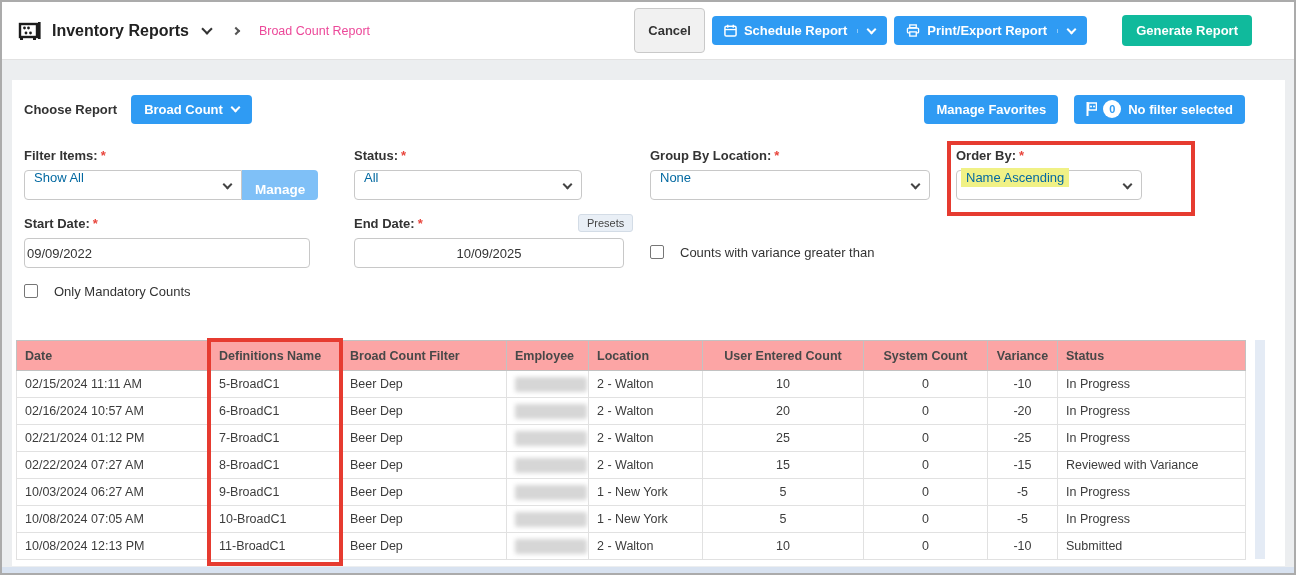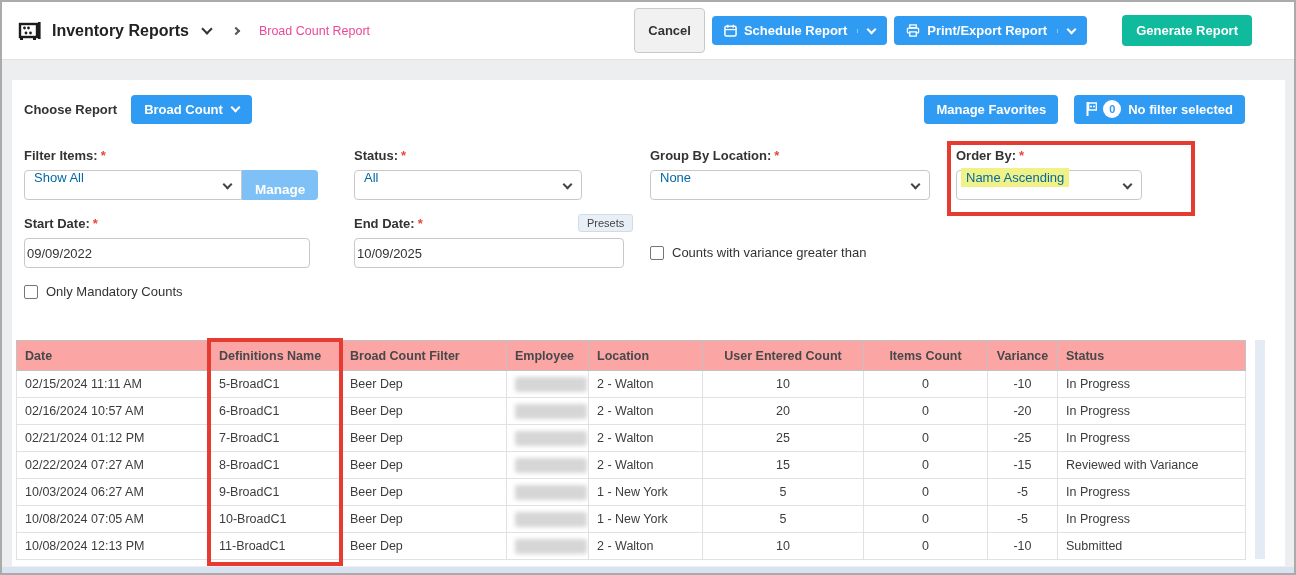--- a/index.html
+++ b/index.html
@@ -56,21 +56,21 @@
   .sel .sel-caret { position:absolute; right:10px; top:10px; width:7px; height:7px;
                     border-right:2px solid #444; border-bottom:2px solid #444;
                     transform:rotate(45deg); }
   .hl-yellow { background:#f0f186; padding:2px 5px; margin-left:-5px; }
   .inp { position:absolute; height:30px; border:1px solid #c8c8c8; border-radius:4px;
          font-size:13px; color:#333; padding:0 2px; font-family:"Liberation Sans",sans-serif; }
   .btn-manage { position:absolute; background:#7fc0f7; color:#fff; border-radius:0 4px 4px 0;
                 font-size:13.5px; font-weight:bold; height:30px; padding:12px 13px; border:none; }
   .btn-presets { position:absolute; background:#e9eff6; border:1px solid #d3dce6; color:#444;
                  font-size:11px; border-radius:3px; padding:2px 8px; }
-  .cb-row { position:absolute; display:flex; align-items:center; gap:8px; cursor:pointer; }
+  .cb-row { position:absolute; display:flex; align-items:flex-start; gap:16px; cursor:pointer; }
   .cb-box { width:14px; height:14px; border:1px solid #767676; border-radius:2px; background:#fff; }
   .cb-label { font-size:13px; color:#333; }
   
   .rpt-table { position:absolute; left:4px; top:260px; border-collapse:collapse;
                table-layout:fixed; width:1229px; font-size:12.5px; }
   .rpt-table th { background:#fca5a5; color:#484848; font-weight:bold; text-align:left;
                   height:30px; padding:0 8px; border:1px solid #c2c2c2; }
   .rpt-table td { height:27px; padding:0 8px; color:#3c3c3c; background:#fff;
                   border:1px solid #e1e1e1; overflow:hidden; white-space:nowrap; }
   .rpt-table th:nth-child(6), .rpt-table td:nth-child(6),
@@ -190,21 +190,21 @@
     <div class="sel" style="left:638px; top:90px; width:280px;">
       <span>None</span>
       <span class="sel-caret"></span>
     </div>
 
     <div class="f-label" style="left:12px; top:136px;"><span>Start Date:</span><span class="req">*</span></div>
     <div class="f-label" style="left:342px; top:136px;"><span>End Date:</span><span class="req">*</span></div>
     <button class="btn-presets" style="left:566px; top:134px;">Presets</button>
 
     <input class="inp" style="left: 12px; top: 158px; width: 286px;" value="09/09/2022">
-    <input class="inp" style="left: 342px; top: 158px; width: 270px;" value="10/09/2025">
+    <input class="inp" style="left: 342px; top: 158px; width: 270px; text-align: center;" value="10/09/2025">
 
     <div class="cb-row" style="left:638px; top:165px;">
       <span class="cb-box"></span>
       <span class="cb-label">Counts with variance greater than</span>
     </div>
 
     <div class="cb-row" style="left:12px; top:204px;">
       <span class="cb-box"></span>
       <span class="cb-label">Only Mandatory Counts</span>
     </div>
@@ -222,21 +222,21 @@
           <col style="width:188px">
       </colgroup>
       <thead>
           <tr id="rpt-head-row">
             <th>Date</th>
             <th>Definitions Name</th>
             <th>Broad Count Filter</th>
             <th>Employee</th>
             <th>Location</th>
             <th>User Entered Count</th>
-            <th>Items Count</th>
+            <th>System Count</th>
             <th>Variance</th>
             <th>Status</th>
           </tr>
         </thead>
       <tbody id="rpt-body">
           <tr>
             <td>02/15/2024 11:11 AM</td>
             <td>5-BroadC1</td>
             <td>Beer Dep</td>
             <td>

